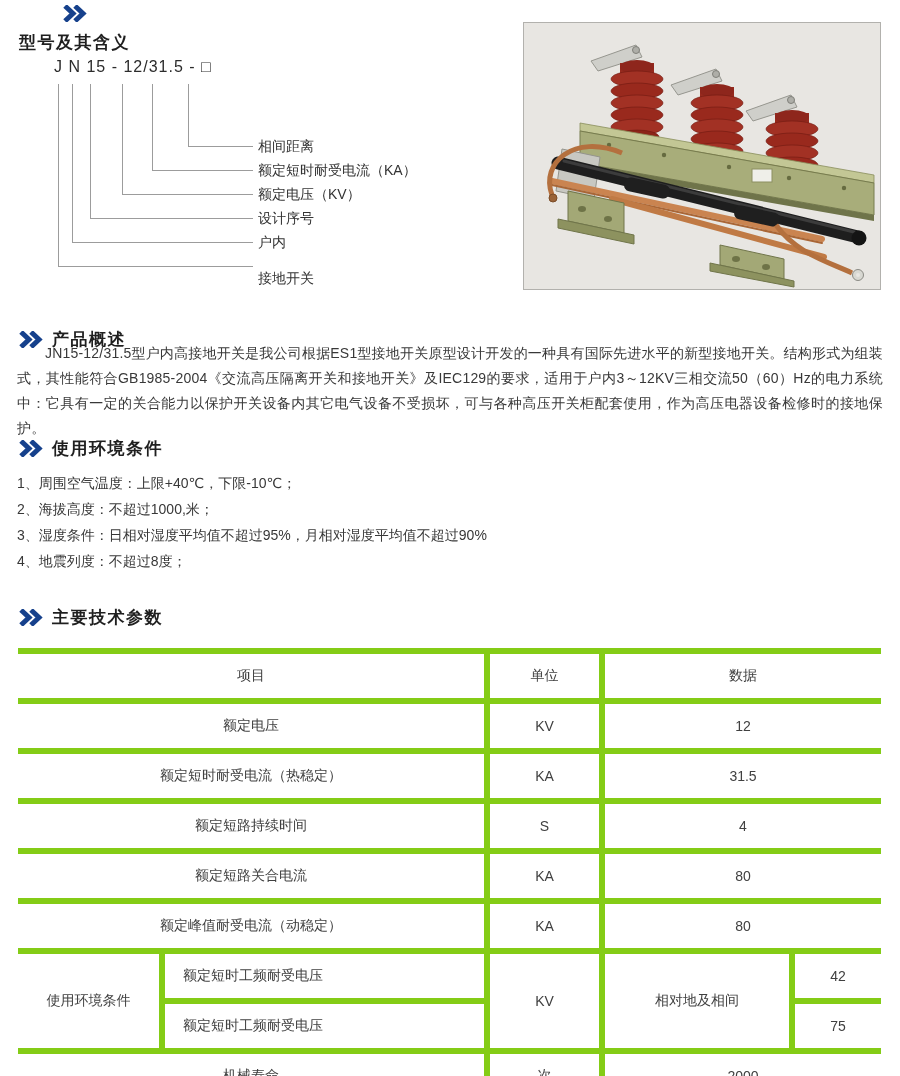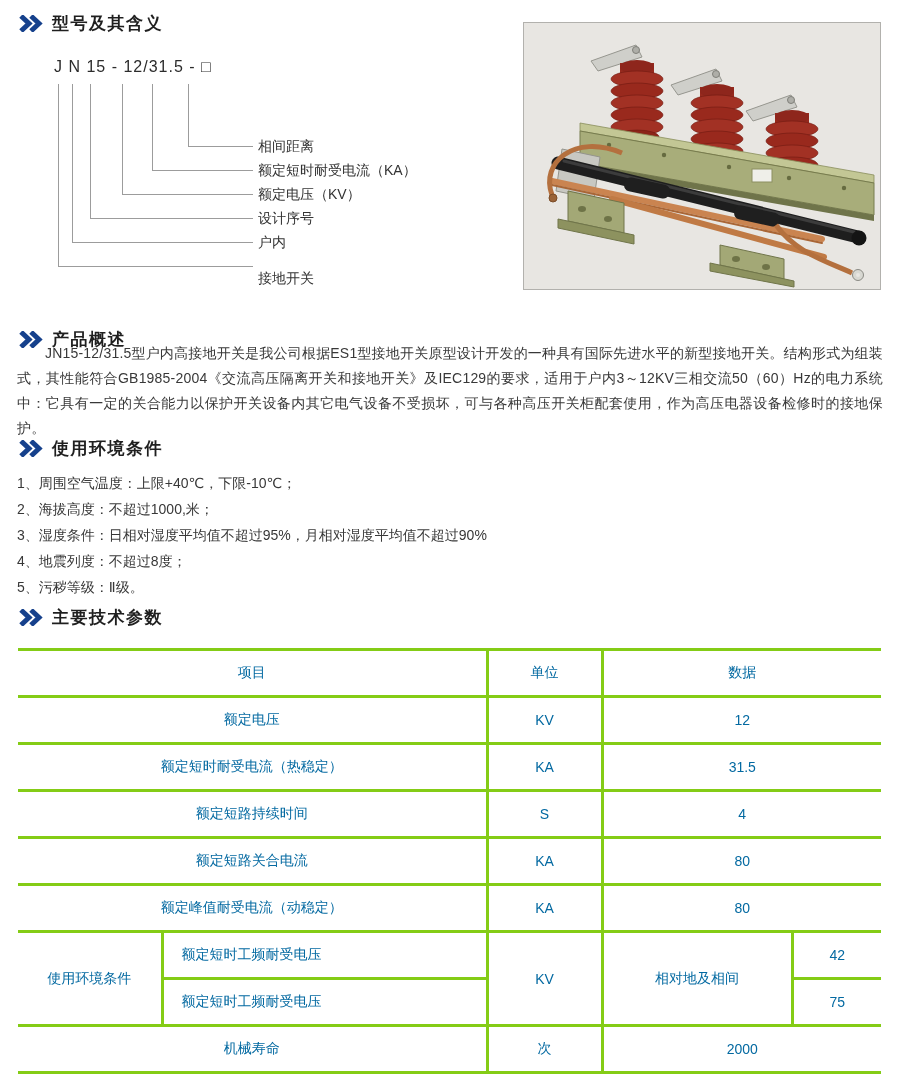--- a/index.html
+++ b/index.html
@@ -22,32 +22,32 @@
   
   .overview{position:absolute;left:17px;top:341px;width:866px;font-size:14px;line-height:25px;
             text-align:justify;text-indent:2em;color:#383838;letter-spacing:0.2px;}
 
   
   .envlist{position:absolute;left:17px;top:470px;font-size:14px;color:#383838;}
   .envlist div{line-height:26px;white-space:nowrap;}
 
   
   .params{position:absolute;left:18px;top:648px;width:863px;border-collapse:collapse;table-layout:fixed;}
-  .params td{border:3px solid #84cc16;height:44px;text-align:center;vertical-align:middle;
-             font-size:14px;color:#0369a1;padding:0;}
+  .params td{border:6px solid #84cc16;height:44px;text-align:center;vertical-align:middle;
+             font-size:14px;color:#404040;padding:0;}
   .params td.bl{border-left:none;}
   .params td.br{border-right:none;margin-left:11px;}
   .params td.sub{text-align:left;padding-left:18px;}
 </style>
 </head>
 <body>
 
 <div id="page">
 
-  <div class="sec-head" style="top:12px;">
+  <div class="sec-head" style="top:5px;flex-direction:column;">
     <svg class="chev" width="24" height="17" viewBox="0 0 24 17">
       <path d="M2 1 L10 8.5 L2 16" fill="none" stroke="#16418c" stroke-width="5"></path>
       <path d="M12 1 L20 8.5 L12 16" fill="none" stroke="#16418c" stroke-width="5"></path>
     </svg>
     <span class="sec-title">型号及其含义</span>
   </div>
 
   <div class="model-code">J N 15 - 12/31.5 - □</div>
 
   <div class="conn" style="left:188px;top:84px;width:1px;height:62px;"></div>
@@ -183,21 +183,20 @@
       <path d="M2 1 L10 8.5 L2 16" fill="none" stroke="#16418c" stroke-width="5"></path>
       <path d="M12 1 L20 8.5 L12 16" fill="none" stroke="#16418c" stroke-width="5"></path>
     </svg>
     <span class="sec-title">使用环境条件</span>
   </div>
   <div class="envlist">
     <div>1、周围空气温度：上限+40℃，下限-10℃；</div>
     <div>2、海拔高度：不超过1000,米；</div>
     <div>3、湿度条件：日相对湿度平均值不超过95%，月相对湿度平均值不超过90%</div>
     <div>4、地震列度：不超过8度；</div>
-    <div>5、污秽等级：Ⅱ级。</div>
   </div>
 
   <div class="sec-head" style="top:606px;">
     <svg class="chev" width="24" height="17" viewBox="0 0 24 17">
       <path d="M2 1 L10 8.5 L2 16" fill="none" stroke="#16418c" stroke-width="5"></path>
       <path d="M12 1 L20 8.5 L12 16" fill="none" stroke="#16418c" stroke-width="5"></path>
     </svg>
     <span class="sec-title">主要技术参数</span>
   </div>
 

